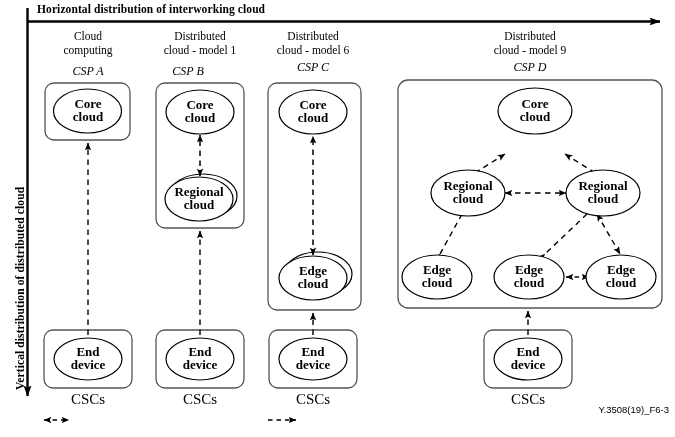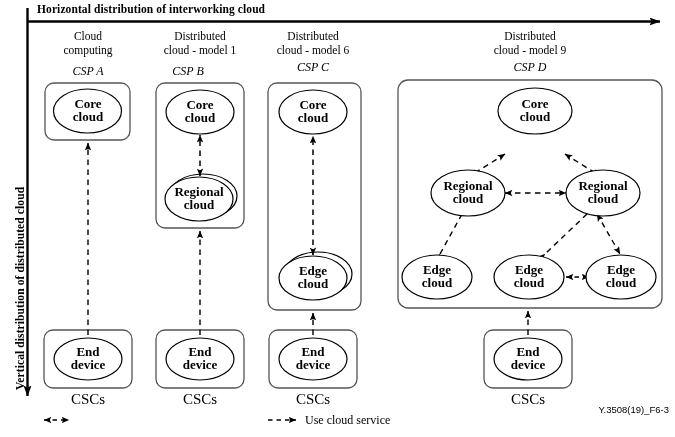--- a/index.html
+++ b/index.html
@@ -280,17 +280,16 @@
   <div class="node-label centered" style="left:621px; top:264px;">
     <div>Edge</div>
     <div>cloud</div>
   </div>
   <div class="node-label centered" style="left:528px; top:346px;">
     <div>End</div>
     <div>device</div>
   </div>
   <div class="csc-title centered" style="left:528px; top:391px;">CSCs</div>
 
-  <div class="legend-text" style="left:305px; top:413px;">Use cloud service</div>
 
   <div id="fig-ref">Y.3508(19)_F6-3</div>
 
 </div>
 
 </body></html>

